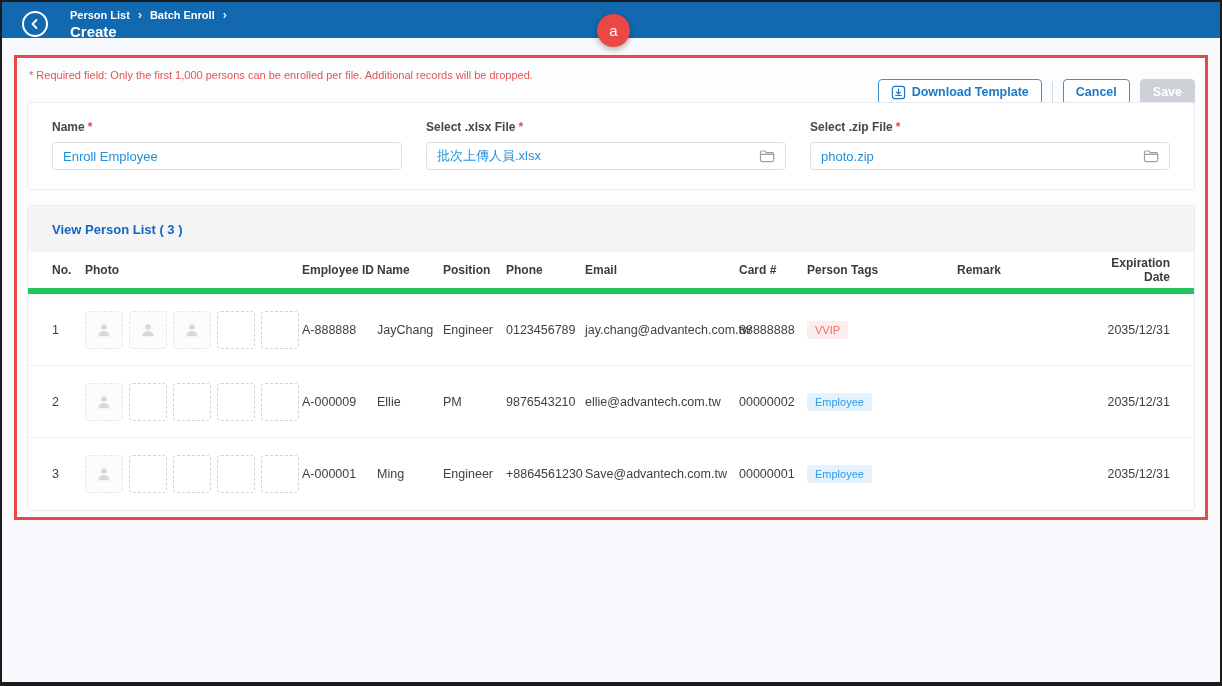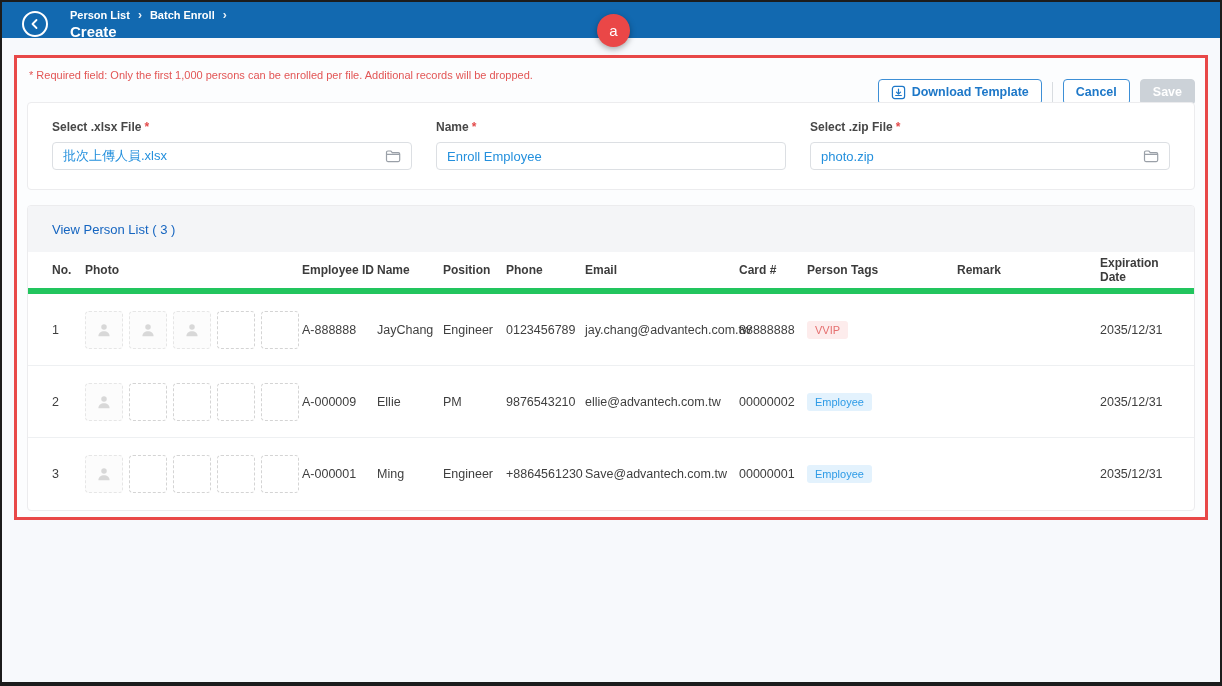--- a/index.html
+++ b/index.html
@@ -79,29 +79,29 @@
     display:flex; align-items:center; justify-content:space-between; cursor:pointer;
   }
   
   .list-card {
     position:absolute; left:10px; right:10px; top:147px; height:306px;
     background:#fff; border:1px solid #ececee; border-radius:4px; overflow:hidden;
   }
   .list-band {
     height:46px; background:#f4f5f7; display:flex; align-items:center; padding:0 24px;
   }
-  .list-title { color:#1565c0; font-size:13px; font-weight:normal; }
+  .list-title { color:#1565c0; font-size:13px; font-weight:bold; }
   .grid-row {
     display:grid;
     grid-template-columns:33px 217px 75px 66px 63px 79px 154px 68px 150px 143px 70px;
     padding:0 24px; align-items:center;
   }
   .thead { height:42px; border-bottom:6px solid #22c55e; }
   .th { font-size:12px; font-weight:bold; color:#3c3c3c; }
-  .th.right, .cell.right { text-align:left; }
+  .th.right, .cell.right { text-align:right; }
   .prow { height:72px; border-bottom:1px solid #eef0f2; }
   .prow:last-child { border-bottom:none; }
   .cell { font-size:12.5px; color:#3f3f3f; }
   .photos { display:flex; gap:6px; }
   .pbox {
     width:38px; height:38px; border-radius:4px;
     display:flex; align-items:center; justify-content:center; background:#fff;
   }
   .pbox.filled { border:1px dashed #e6e6e6; background:#fcfcfc; }
   .pbox.empty  { border:1px dashed #d4d4d4; }
@@ -153,38 +153,38 @@
       <div class="btn-divider"></div>
       <button class="btn">
         <span>Cancel</span>
       </button>
       <button class="btn disabled">
         <span>Save</span>
       </button>
     </div>
 
     <div class="form-card">
+      <div class="field name">
+        <div class="field-label">
+          <span>Name</span><span class="req">*</span>
+        </div>
+        <input class="text-input" type="text" value="Enroll Employee" style="">
+      </div>
       <div class="field">
         <div class="field-label">
           <span>Select .xlsx File</span><span class="req">*</span>
         </div>
         <div class="file-input">
           <span>批次上傳人員.xlsx</span>
           <span>
             <svg width="16" height="14" viewBox="0 0 16 14">
                 <path d="M1.5 3.5c0-.8.6-1.5 1.4-1.5h3l1.4 1.6h6c.8 0 1.4.7 1.4 1.5v6c0 .8-.6 1.5-1.4 1.5H2.9c-.8 0-1.4-.7-1.4-1.5v-7.6zM1.7 5.4h12.8" fill="none" stroke="#9aa0a8" stroke-width="1.2"></path>
               </svg>
           </span>
         </div>
-      </div>
-      <div class="field name">
-        <div class="field-label">
-          <span>Name</span><span class="req">*</span>
-        </div>
-        <input class="text-input" type="text" value="Enroll Employee" style="">
       </div>
       <div class="field">
         <div class="field-label">
           <span>Select .zip File</span><span class="req">*</span>
         </div>
         <div class="file-input">
           <span>photo.zip</span>
           <span>
             <svg width="16" height="14" viewBox="0 0 16 14">
                 <path d="M1.5 3.5c0-.8.6-1.5 1.4-1.5h3l1.4 1.6h6c.8 0 1.4.7 1.4 1.5v6c0 .8-.6 1.5-1.4 1.5H2.9c-.8 0-1.4-.7-1.4-1.5v-7.6zM1.7 5.4h12.8" fill="none" stroke="#9aa0a8" stroke-width="1.2"></path>

